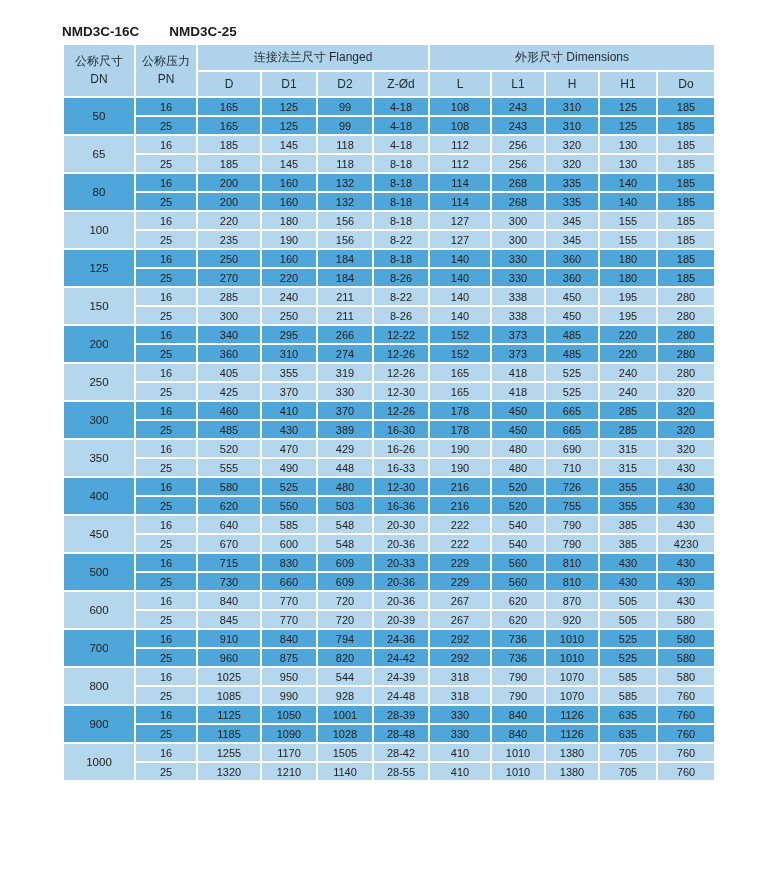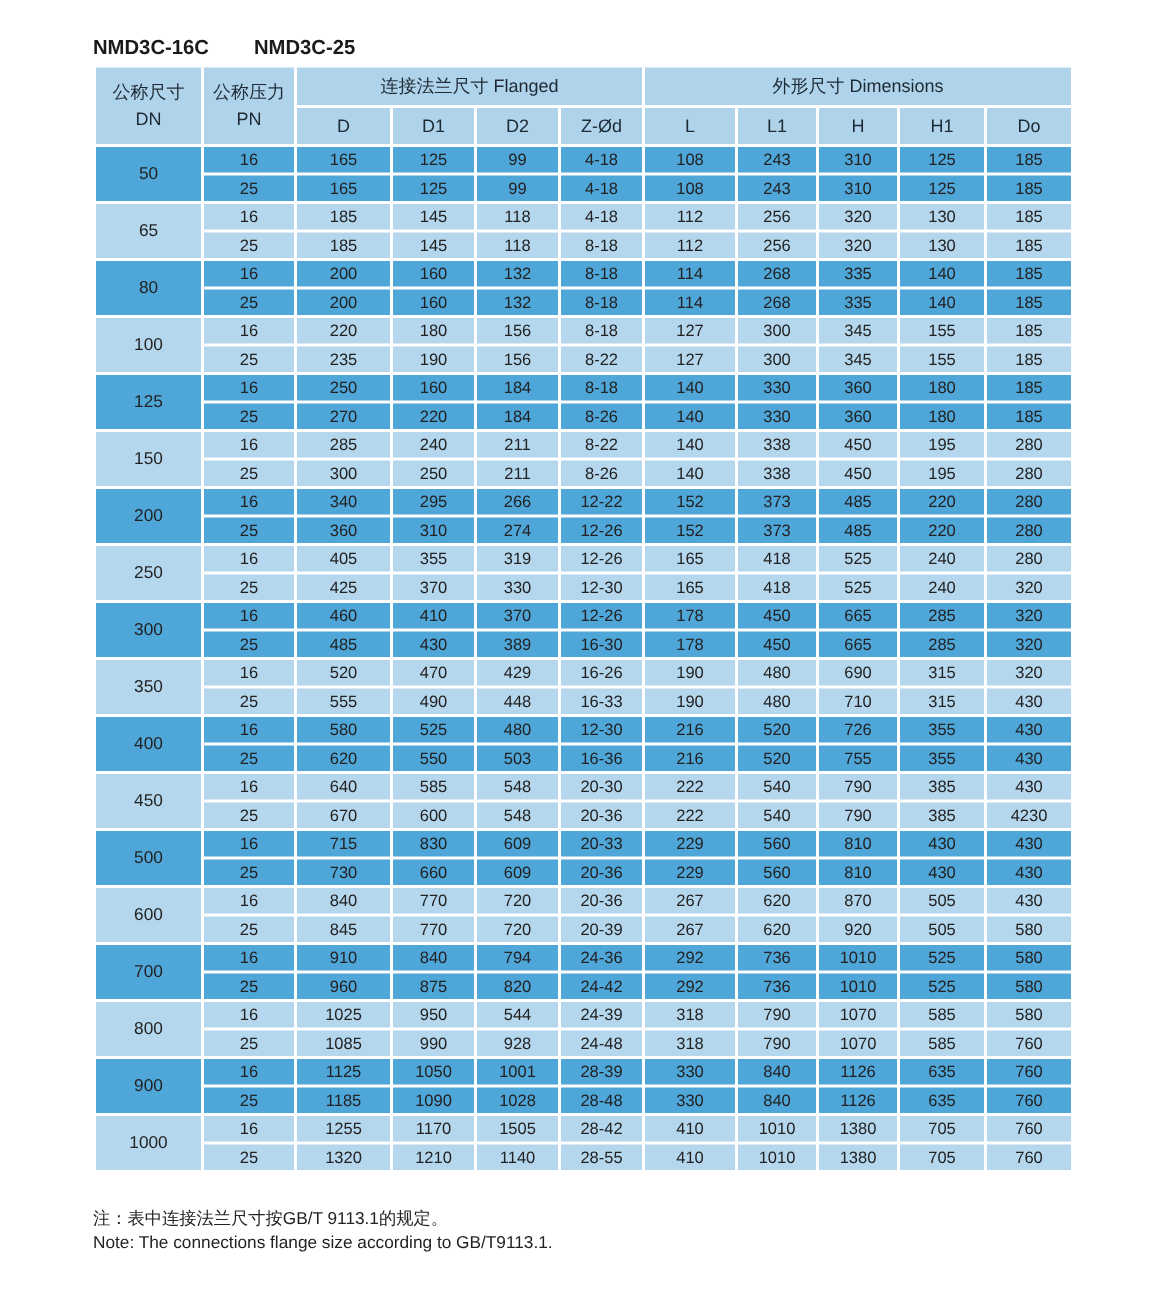--- a/index.html
+++ b/index.html
@@ -586,18 +586,14 @@
           <td>28-55</td>
           <td>410</td>
           <td>1010</td>
           <td>1380</td>
           <td>705</td>
           <td>760</td>
         </tr>
       </tbody>
   </table>
 
-  <div class="footnotes">
-    <div class="fn-zh">注：表中连接法兰尺寸按GB/T 9113.1的规定。</div>
-    <div class="fn-en">Note: The connections flange size according to GB/T9113.1.</div>
-  </div>
 
 </div>
 
 </body></html>

